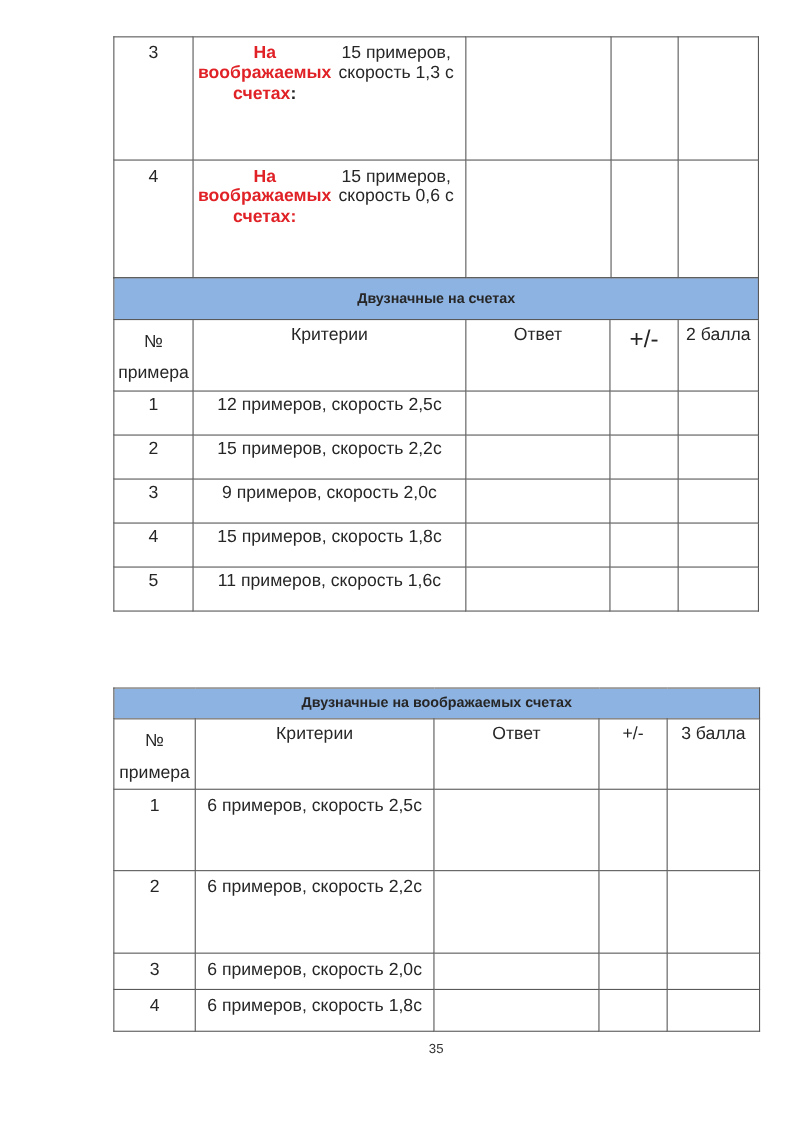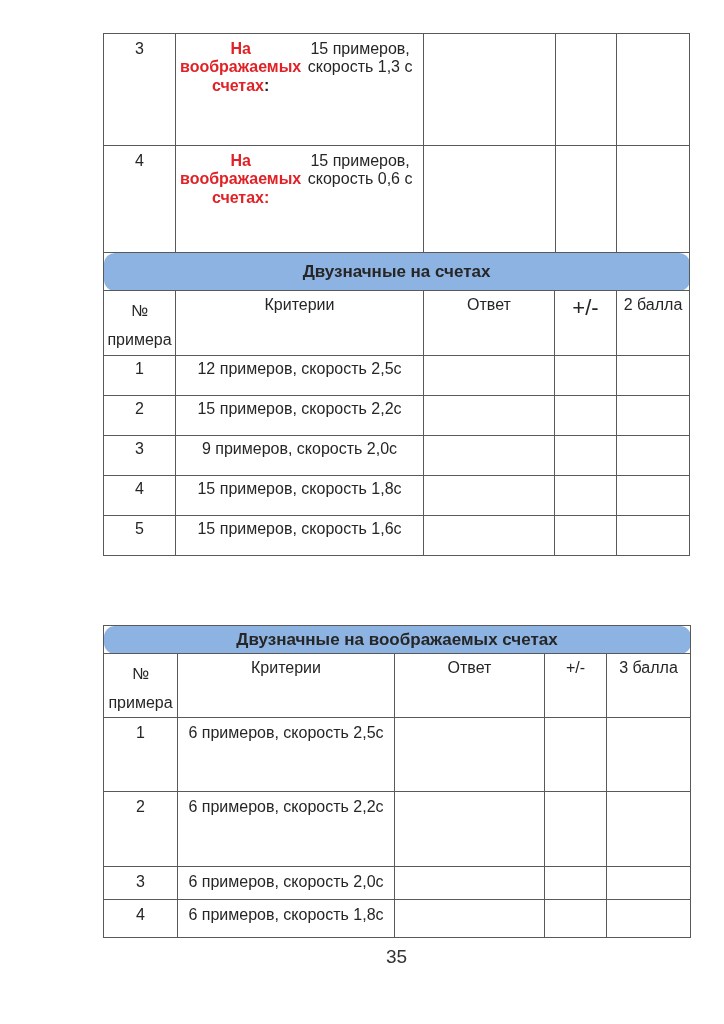--- a/index.html
+++ b/index.html
@@ -40,40 +40,39 @@
     display:flex;
     justify-content:space-between;
     padding:6px 4px 20px 4px;
   }
   .red-title{color:var(--red);font-weight:bold;}
   .dark-colon{color:#222222;font-weight:bold;}
   
   .banner-cell{
     background:var(--banner-blue);
     font-weight:bold;
-    font-size:17px;
+    font-size:13px;
     padding:0 !important;
     vertical-align:middle;
     text-align:center;
-    border-radius:11px;
   }
   
   .tableB{left:103px;top:252px;width:586px;}
   .tableC{left:103px;top:625px;width:587px;}
   .hdr td{padding-top:5px;}
   .hdr-num{line-height:29px;}
   .plusminus-big{font-size:22px;padding-top:4px !important;}
   .rowB td{padding-top:4px;}
   .rowC td{padding-top:6px;}
   
   .pagenum{
     position:absolute;
     left:103px;top:946px;width:587px;
     text-align:center;
-    font-size:19px;
+    font-size:12px;
     color:#333333;
   }
 </style>
 </head>
 <body>
 
 <div class="page">
 
   <table class="tableA">
     <colgroup>
@@ -153,21 +152,21 @@
     </tr>
     <tr class="rowB" style="height:40px;">
       <td>4</td>
       <td>15 примеров, скорость 1,8с</td>
       <td></td>
       <td></td>
       <td></td>
     </tr>
     <tr class="rowB" style="height:40px;">
       <td>5</td>
-      <td>15 примеров, скорость 1,6с</td>
+      <td>11 примеров, скорость 1,6с</td>
       <td></td>
       <td></td>
       <td></td>
     </tr>
   </tbody>
     </table>
 
   <table class="tableC">
     <colgroup>
       <col style="width:74px">

